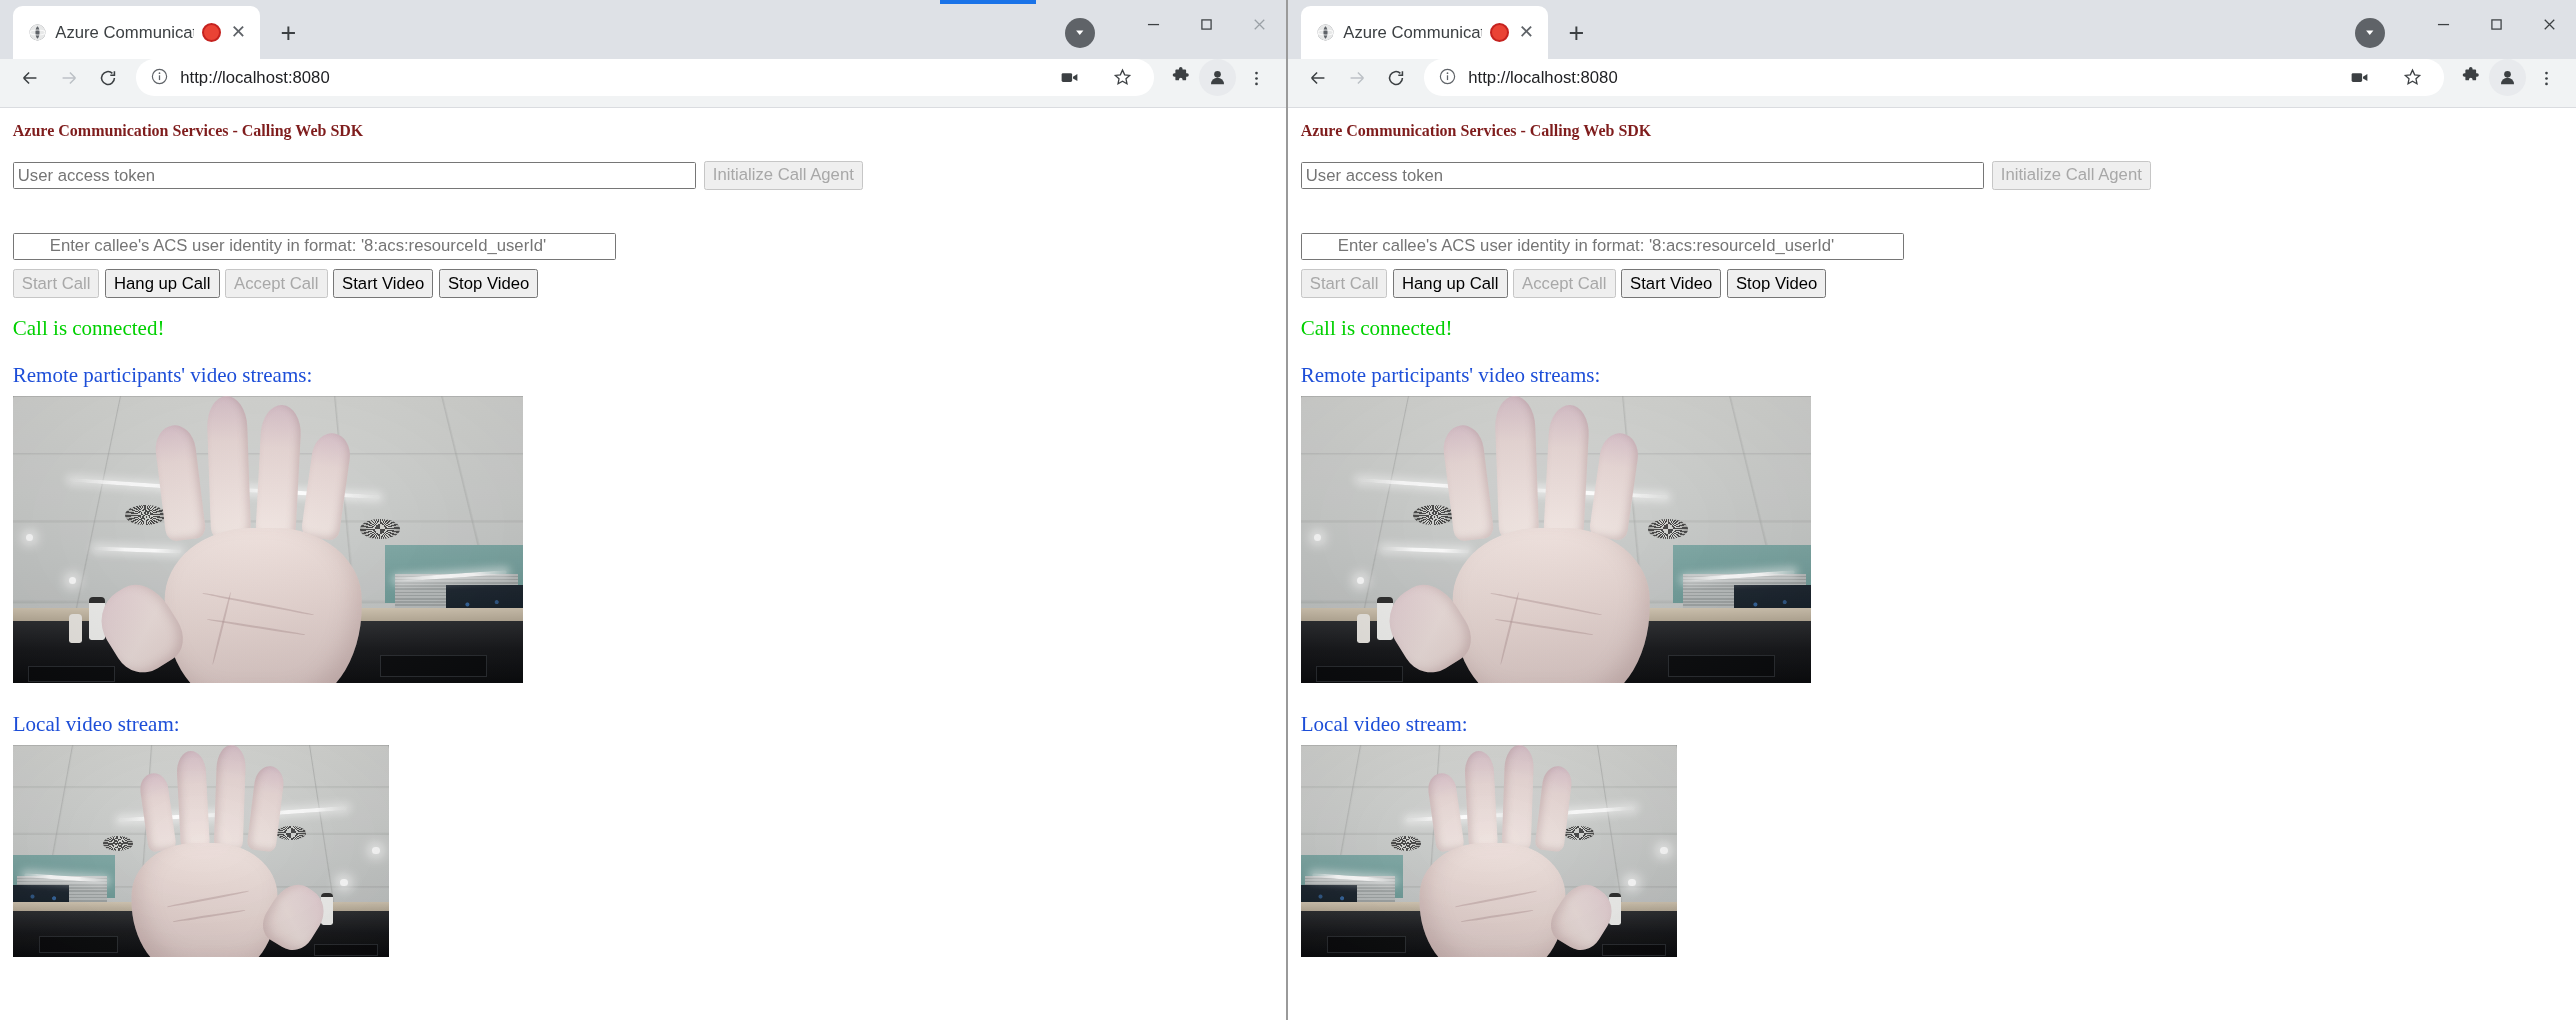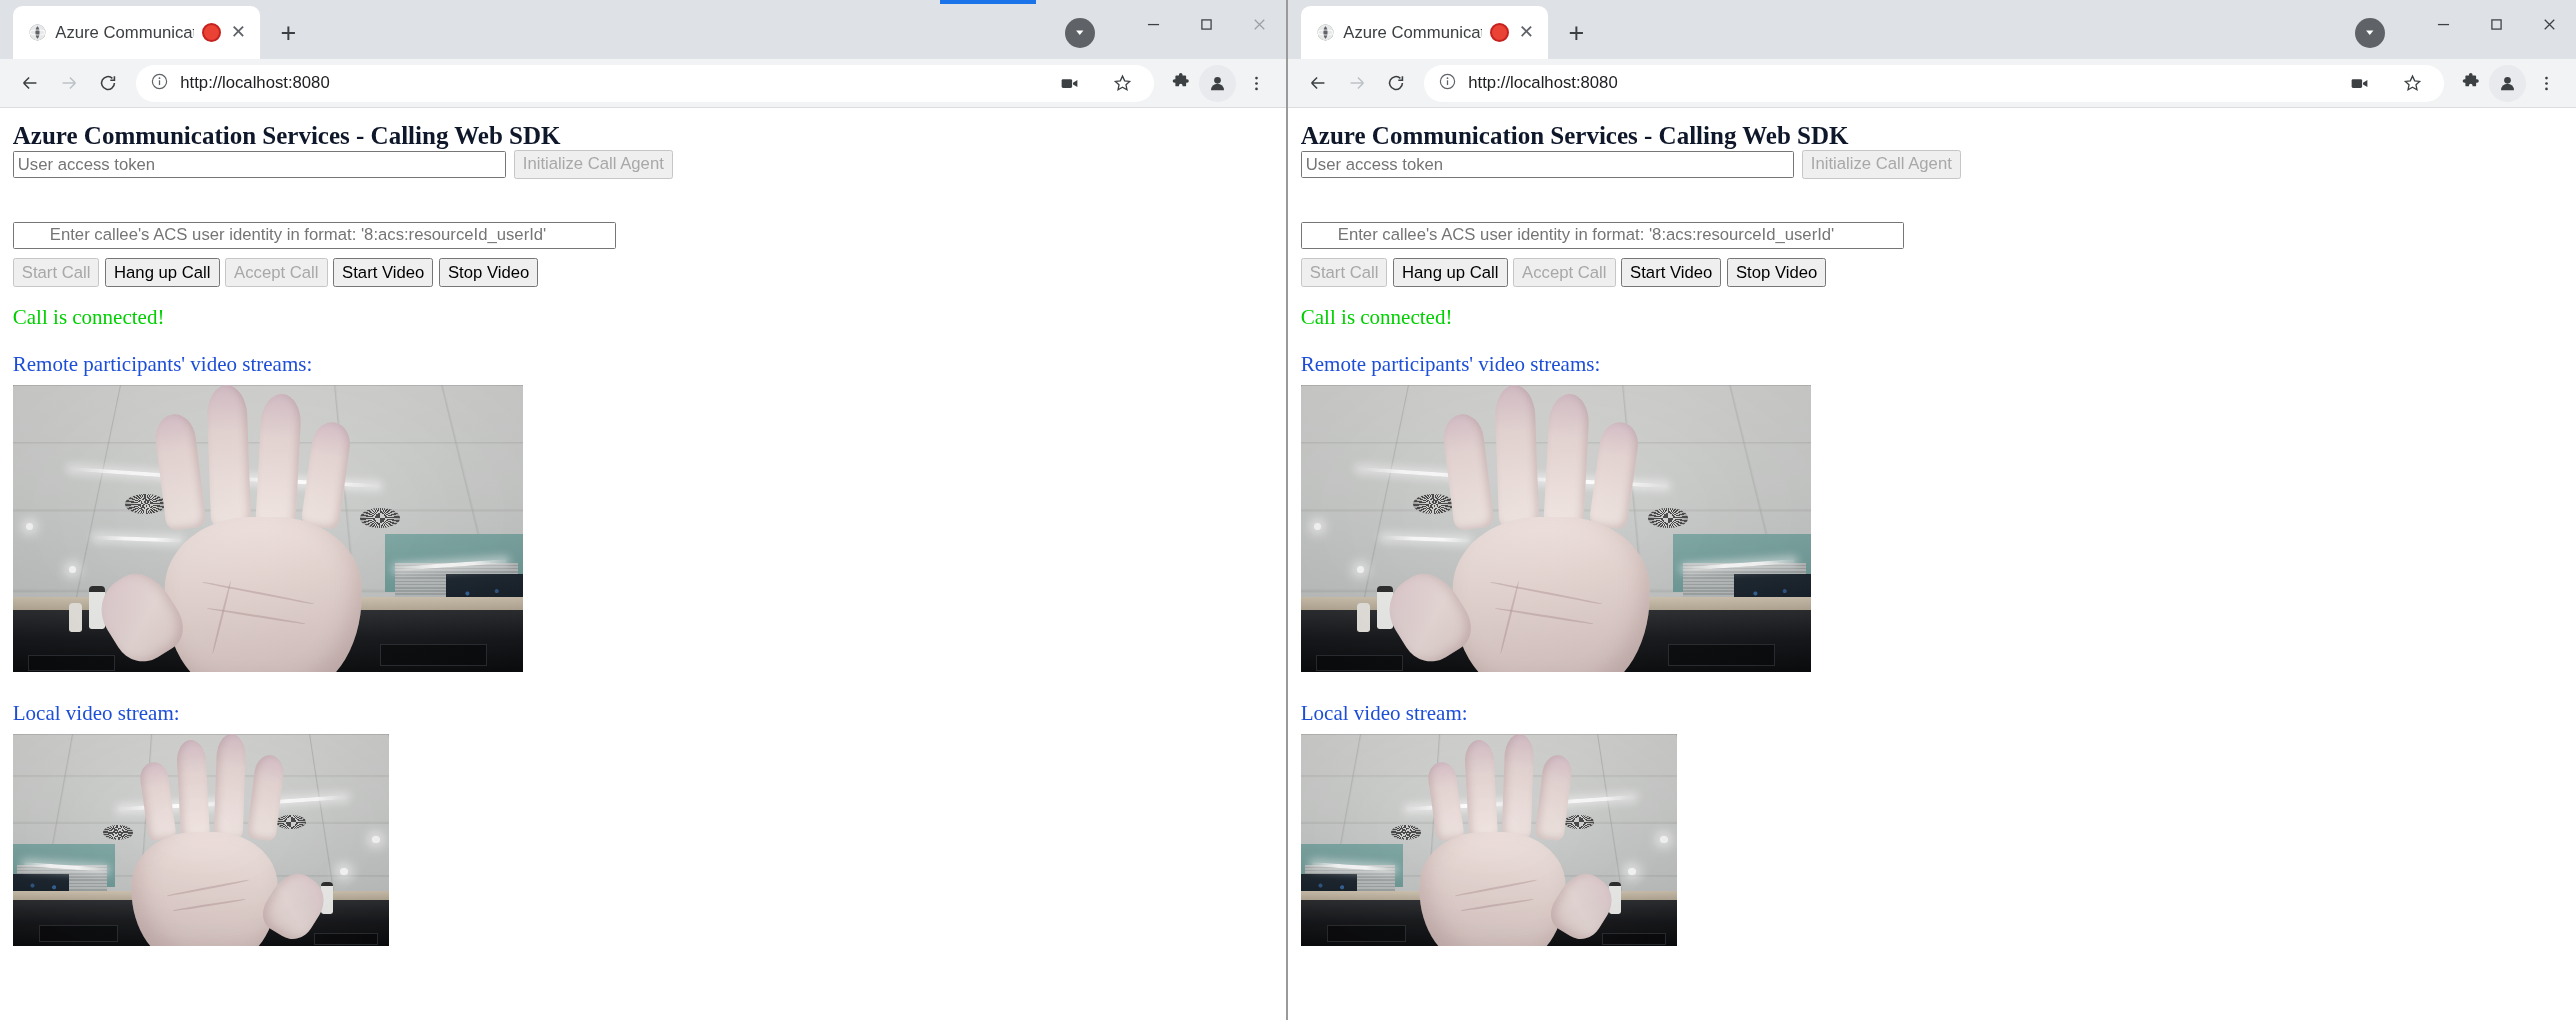--- a/index.html
+++ b/index.html
@@ -89,21 +89,21 @@
   .winctl-btn {
     width: 53px; height: 48px;
     display: flex; align-items: center; justify-content: center;
     color: #3c4043;
   }
 
   
   .toolbar {
     height: 49px;
     background: #f1f3f4;
-    display: flex; align-items: center;
+    display: flex; align-items: flex-start;
     padding: 0 11px;
     gap: 1px;
     flex: 0 0 auto;
     border-bottom: 0.8px solid #dadce0;
   }
   .nav-btn {
     width: 38px; height: 38px;
     display: flex; align-items: center; justify-content: center;
     color: #5f6368; flex: 0 0 auto;
   }
@@ -139,40 +139,41 @@
   
   .page {
     flex: 1 1 auto;
     background: #ffffff;
     padding: 14.3px 12.8px 0 12.8px;
     overflow: hidden;
     position: relative;
   }
   .page-heading {
     font-family: "Liberation Serif", serif;
-    font-size: 25px; font-weight: bold; color: #0f172a;
+    font-size: 16px; font-weight: bold; color: #7f1d1d;
+    margin-bottom: 21px;
     white-space: nowrap;
   }
   .row-token {
     display: flex; align-items: center; gap: 8px;
     margin-bottom: 9.6px;
   }
   .text-input {
     height: 27px;
     border: 0.8px solid #767676;
     background: #ffffff;
     font-family: "Liberation Sans", sans-serif;
     font-size: 16.7px;
     color: #000000;
     padding: 0 4px;
     border-radius: 1.6px;
     outline: none;
   }
   .text-input::placeholder { color: #757575; }
-  .input-token { width: 493px; }
+  .input-token { width: 683px; }
   .input-callee { width: 603px; padding-left: 36px; }
   .btn {
     height: 29px;
     border: 0.8px solid #767676;
     background: #efefef;
     border-radius: 2.4px;
     font-family: "Liberation Sans", sans-serif;
     font-size: 16.7px;
     color: #000000;
     padding: 0 8px;

